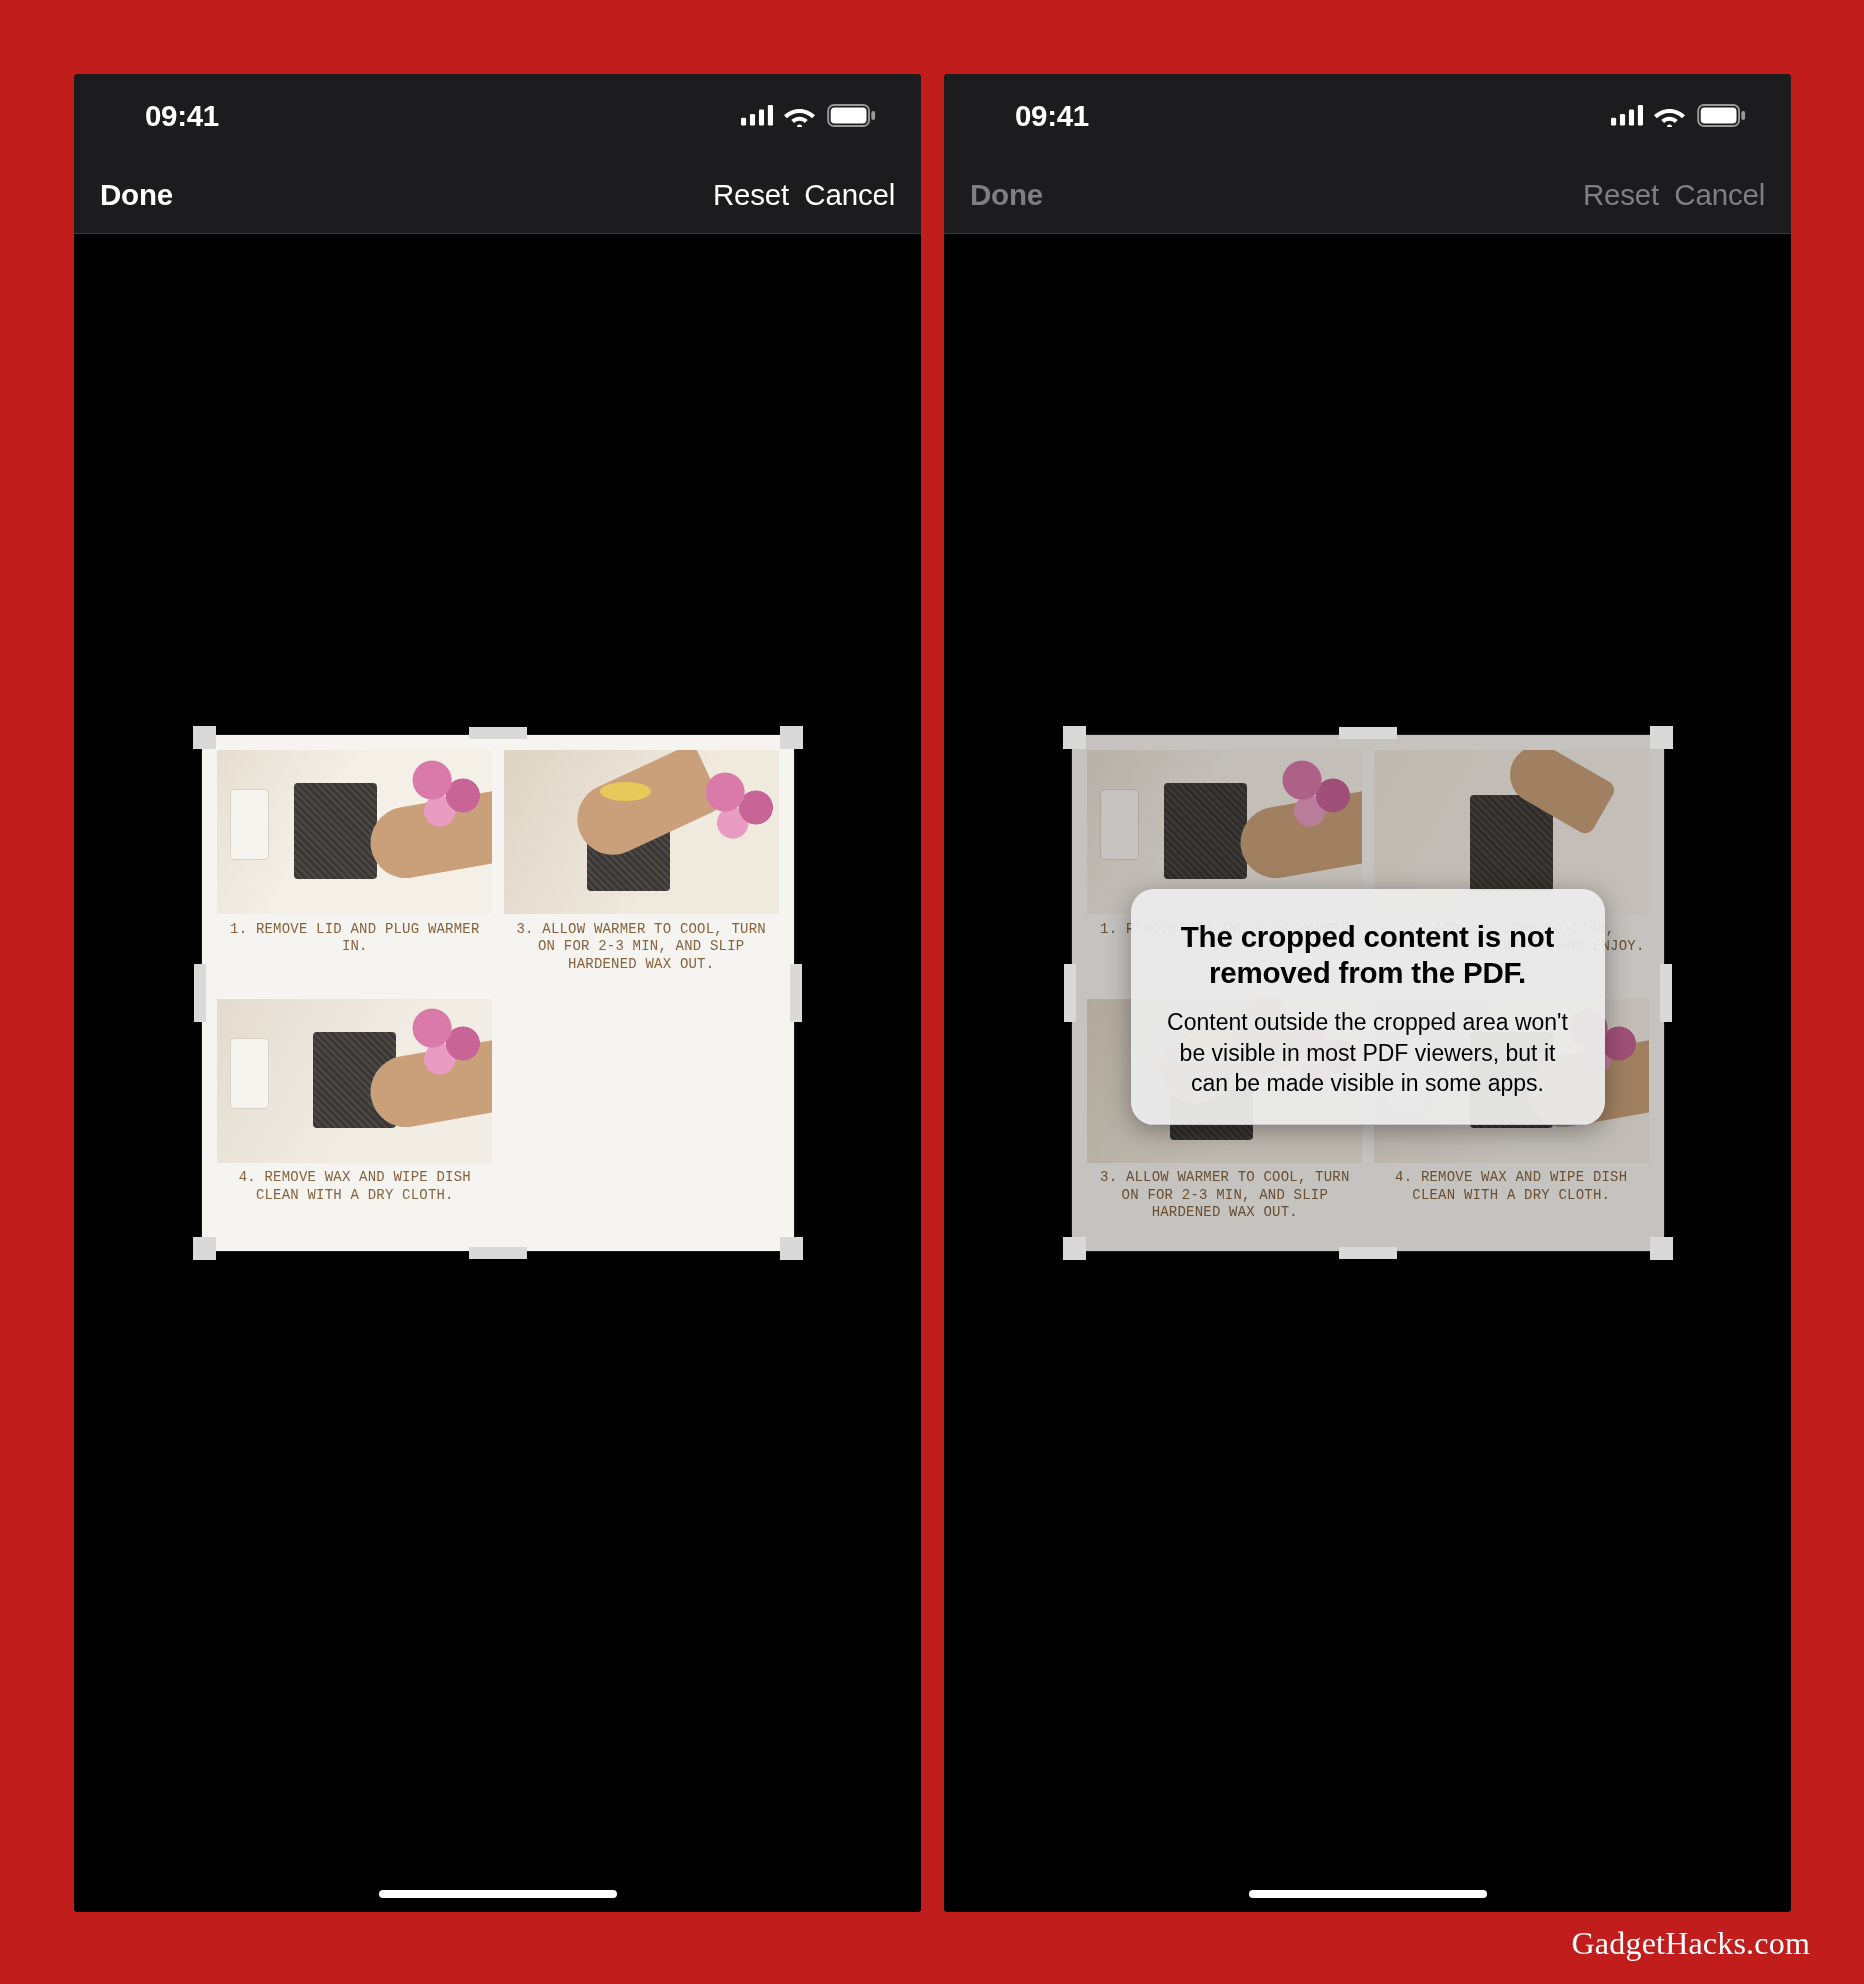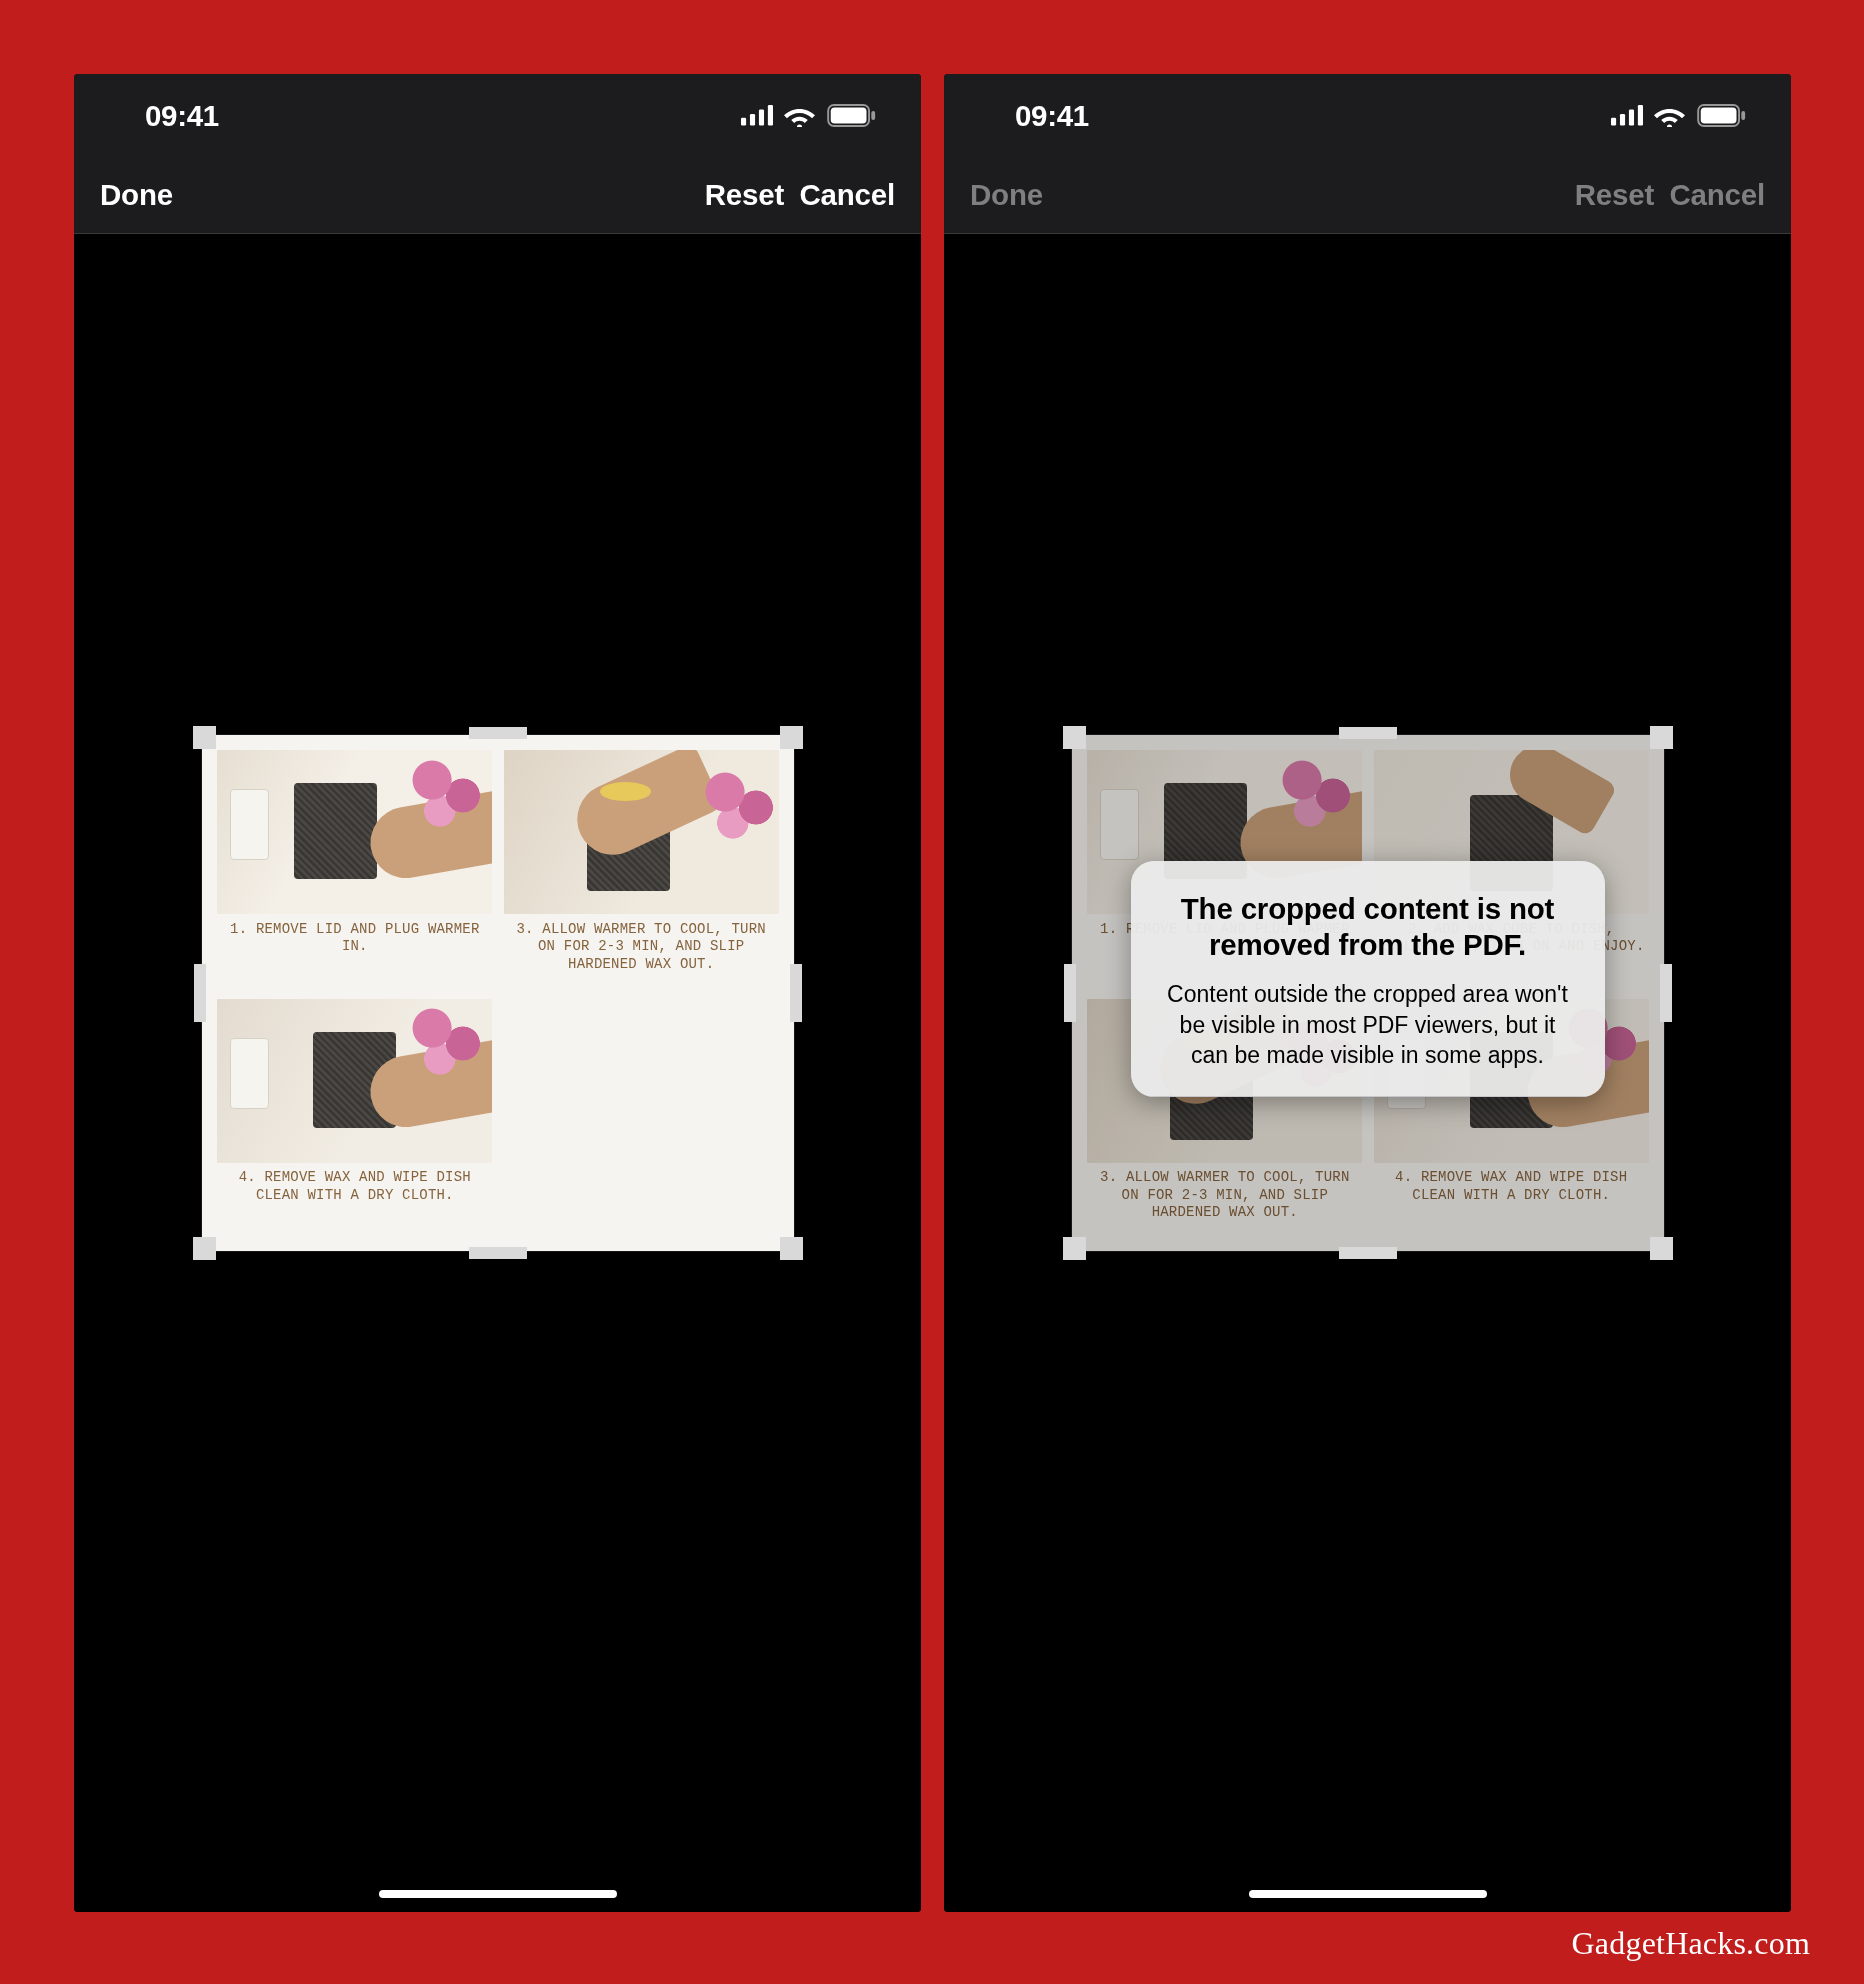--- a/index.html
+++ b/index.html
@@ -54,21 +54,21 @@
     background: #1c1c1e;
     border-bottom: 0.6px solid #3a3a3c;
     display: flex;
     align-items: center;
     justify-content: space-between;
     padding: 0 26px;
   }
   .nav-left, .nav-right { display: flex; align-items: flex-end; gap: 15.4px; }
   .nav-button {
     font-size: 29.5px;
-    font-weight: 700;
+    font-weight: 400;
     letter-spacing: -0.2px;
     background: none;
     border: none;
     cursor: pointer;
   }
   .nav-button.done { font-weight: 600; }
   .nav-button.active { color: #ffffff; }
   .nav-button.dimmed { color: #7f7f82; }
 
   
@@ -190,21 +190,21 @@
   .alert-overlay {
     position: absolute;
     inset: 0;
     display: flex;
     align-items: center;
     justify-content: center;
     z-index: 5;
   }
   .alert {
     position: absolute;
-    top: 626px;
+    top: 654px;
     left: 50%;
     transform: translateX(-50%);
     width: 474px;
     background: #ebebebf2;
     border-radius: 23px;
     overflow: hidden;
     box-shadow: 0 5.1px 26px rgba(0,0,0,0.35);
   }
   .alert-body {
     padding: 29.5px 29.5px 26px 29.5px;

